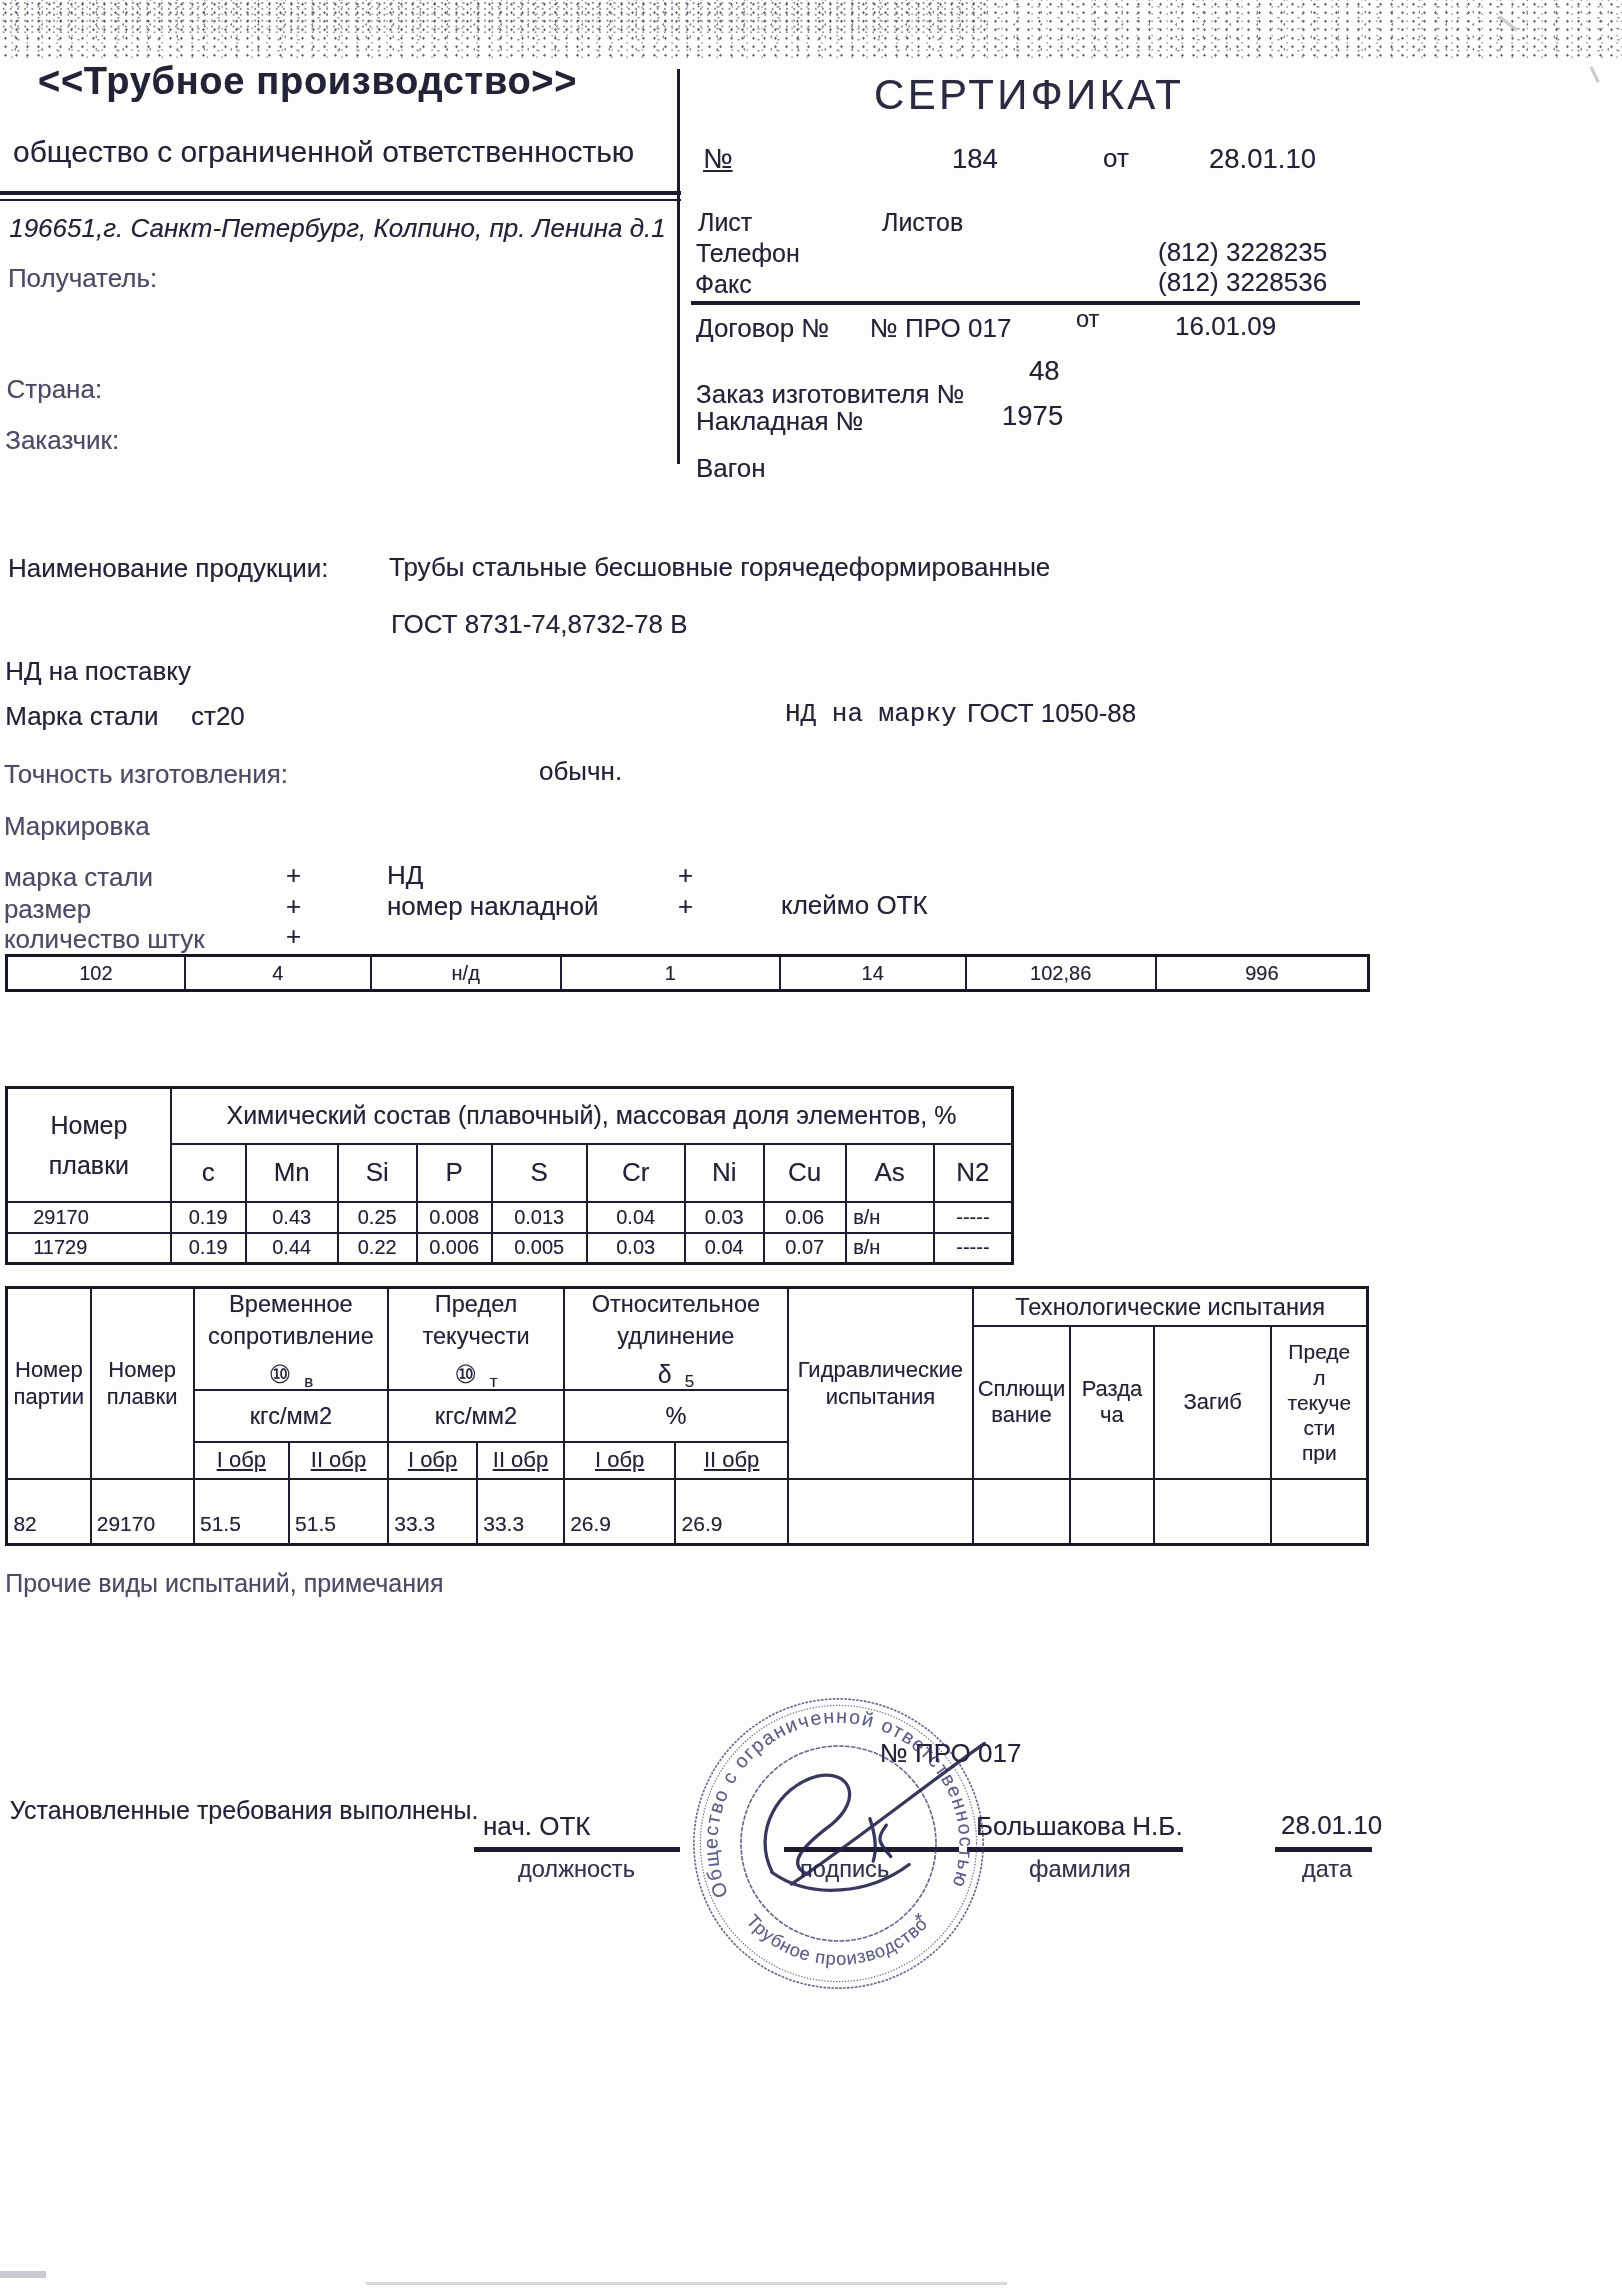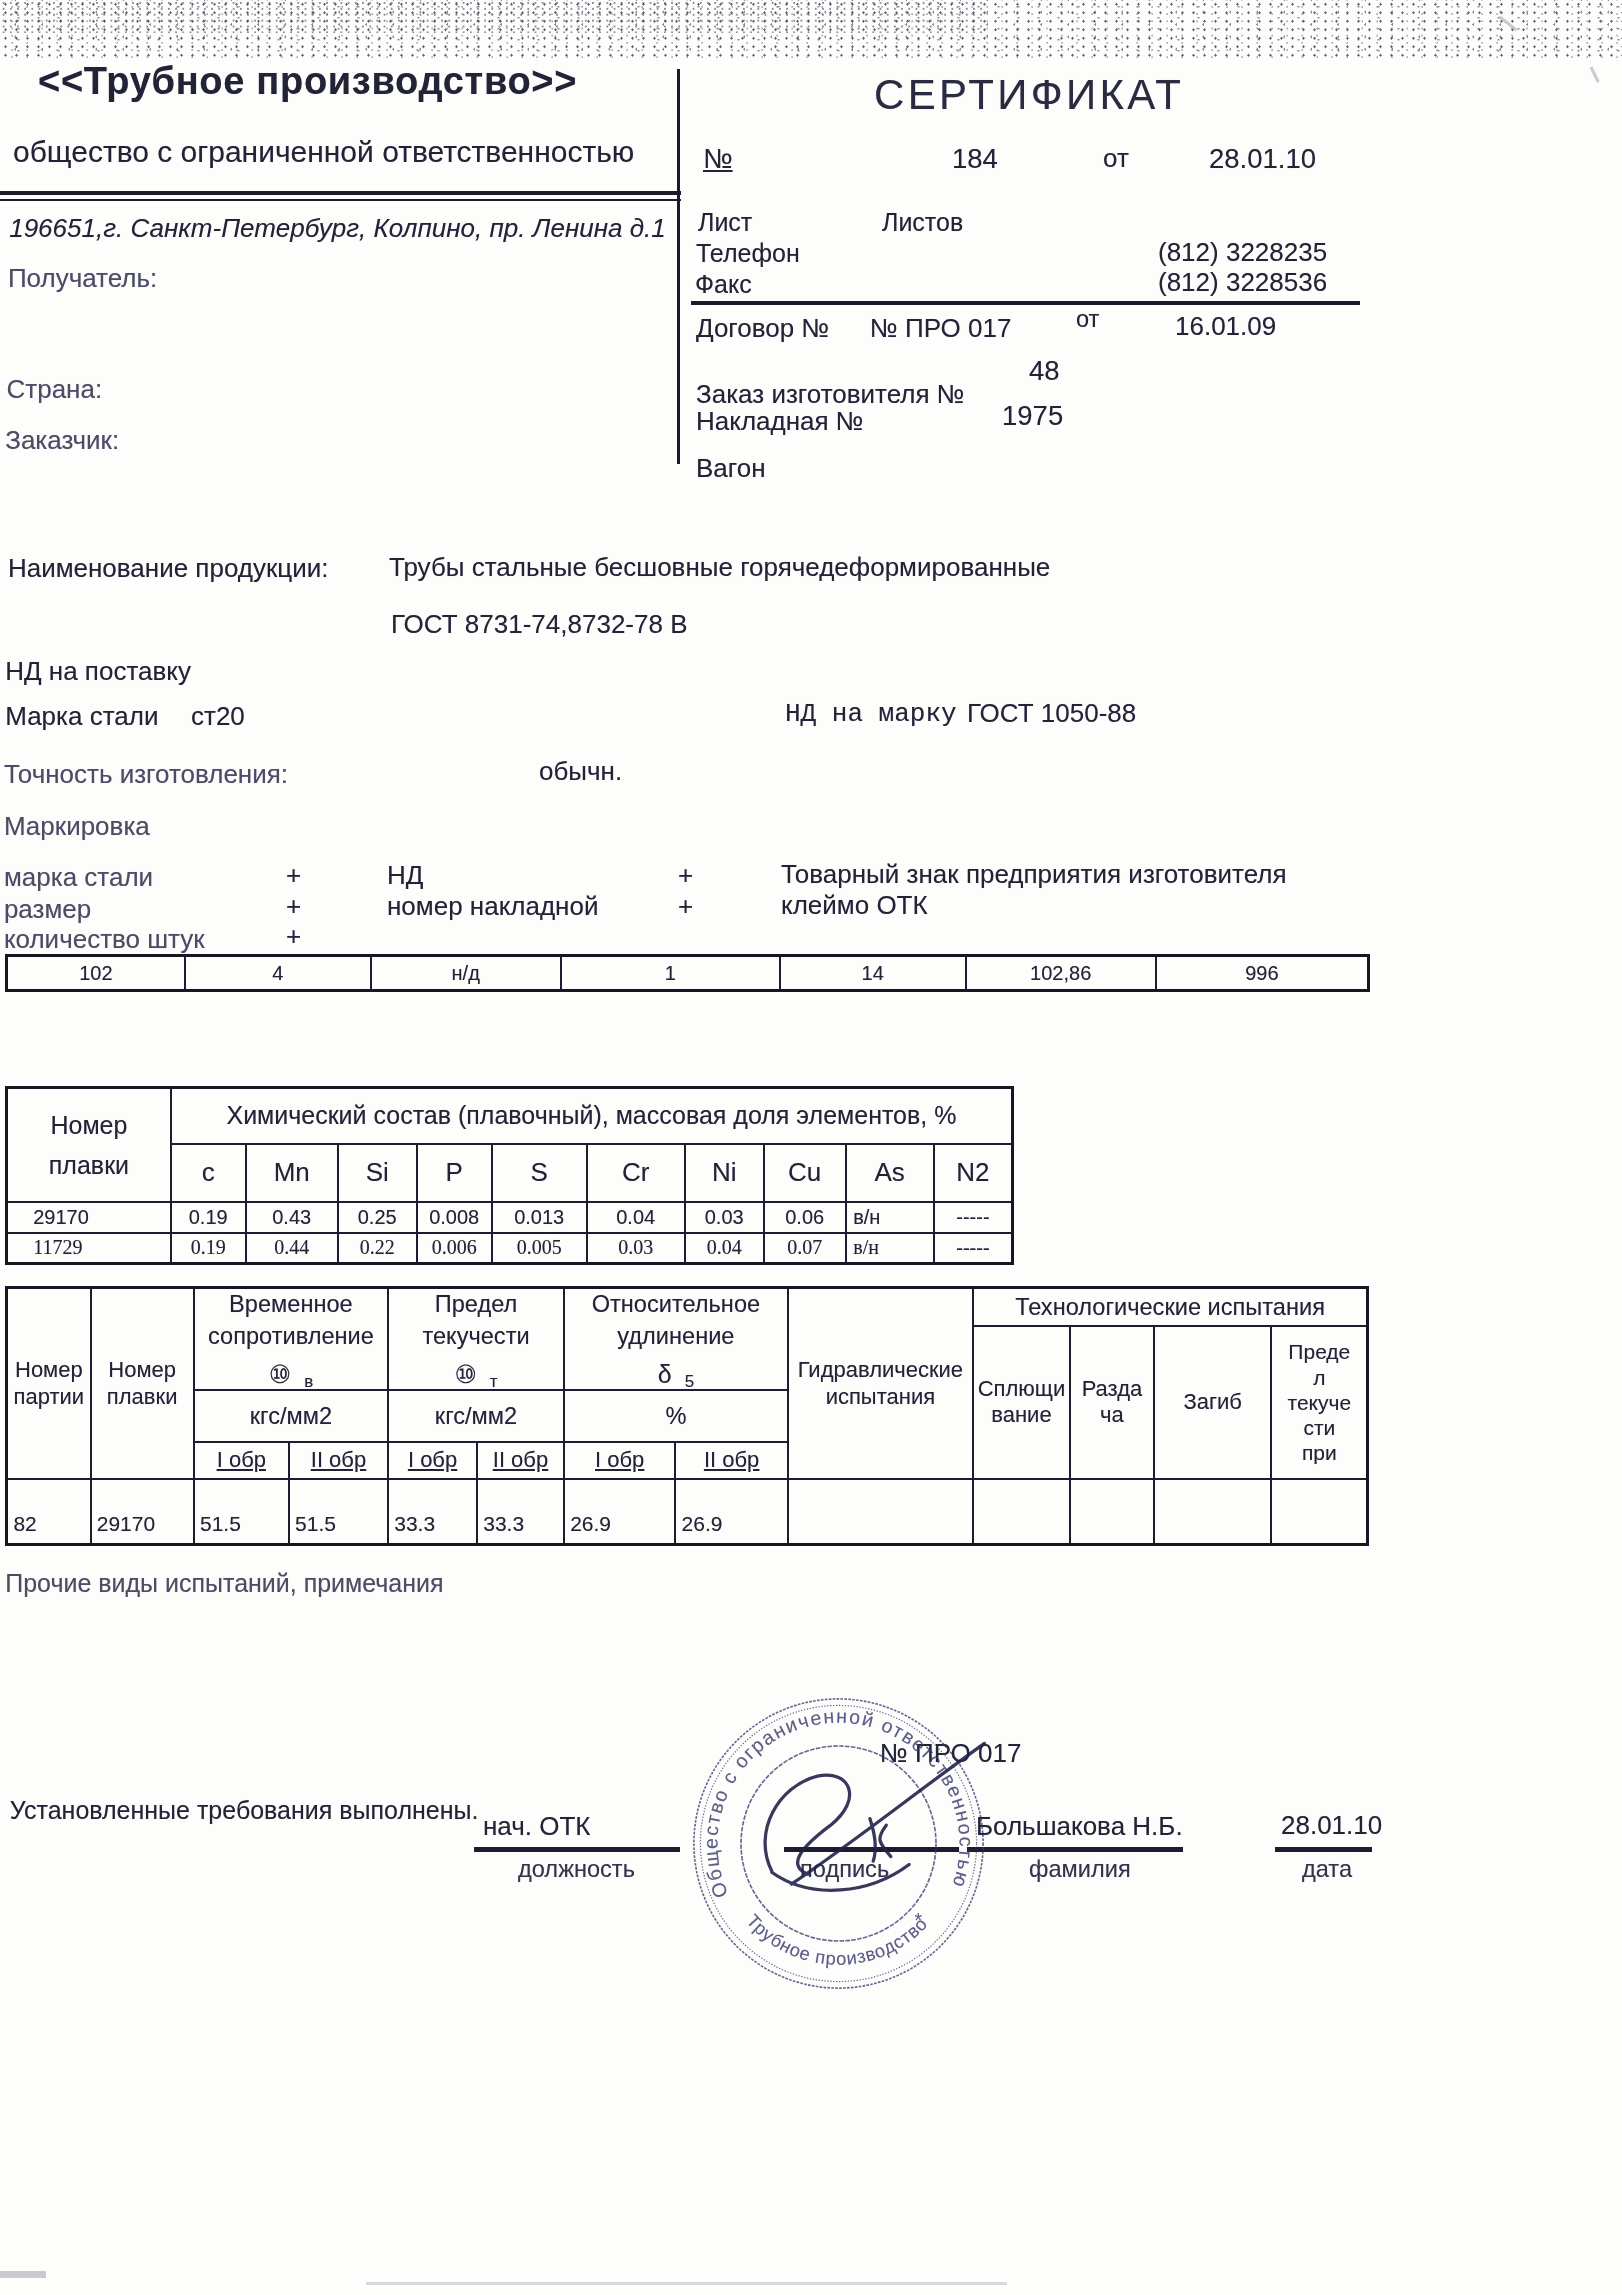--- a/index.html
+++ b/index.html
@@ -103,21 +103,20 @@
   <div class="abs f40" style="left:785px;top:699px;font-family:Liberation Mono, monospace;">НД на марку</div>
   <div class="abs f40" style="left:967px;top:698px;">ГОСТ  1050-88</div>
   <div class="abs faded f40" style="left:3.9px;top:759px;">Точность изготовления:</div>
   <div class="abs f40" style="left:539px;top:756px;">обычн.</div>
   <div class="abs faded f40" style="left:3.9px;top:811px;">Маркировка</div>
 
   <div class="abs faded f40" style="left:3.9px;top:862px;">марка стали</div>
   <div class="abs f40" style="left:286px;top:860px;">+</div>
   <div class="abs f40" style="left:387px;top:860px;">НД</div>
   <div class="abs f40" style="left:678px;top:860px;">+</div>
-  <div class="abs f40" style="left:781px;top:859px;">Товарный знак предприятия изготовителя</div>
 
   <div class="abs faded f40" style="left:3.9px;top:894px;">размер</div>
   <div class="abs f40" style="left:286px;top:891px;">+</div>
   <div class="abs f40" style="left:387px;top:891px;">номер накладной</div>
   <div class="abs f40" style="left:678px;top:891px;">+</div>
   <div class="abs f40" style="left:781px;top:890px;">клеймо ОТК</div>
 
   <div class="abs faded f40" style="left:3.9px;top:924px;">количество штук</div>
   <div class="abs f40" style="left:286px;top:921px;">+</div>
 
@@ -182,21 +181,21 @@
       <td class="v">0.43</td>
       <td class="v">0.25</td>
       <td class="v">0.008</td>
       <td class="v">0.013</td>
       <td class="v">0.04</td>
       <td class="v">0.03</td>
       <td class="v">0.06</td>
       <td class="v al">в/н</td>
       <td class="v">-----</td>
     </tr>
-    <tr style="height:31px;font-family:Liberation Serif, serif;">
+    <tr style="height:31px;">
       <td class="melt">11729</td>
       <td class="v">0.19</td>
       <td class="v">0.44</td>
       <td class="v">0.22</td>
       <td class="v">0.006</td>
       <td class="v">0.005</td>
       <td class="v">0.03</td>
       <td class="v">0.04</td>
       <td class="v">0.07</td>
       <td class="v al">в/н</td>

